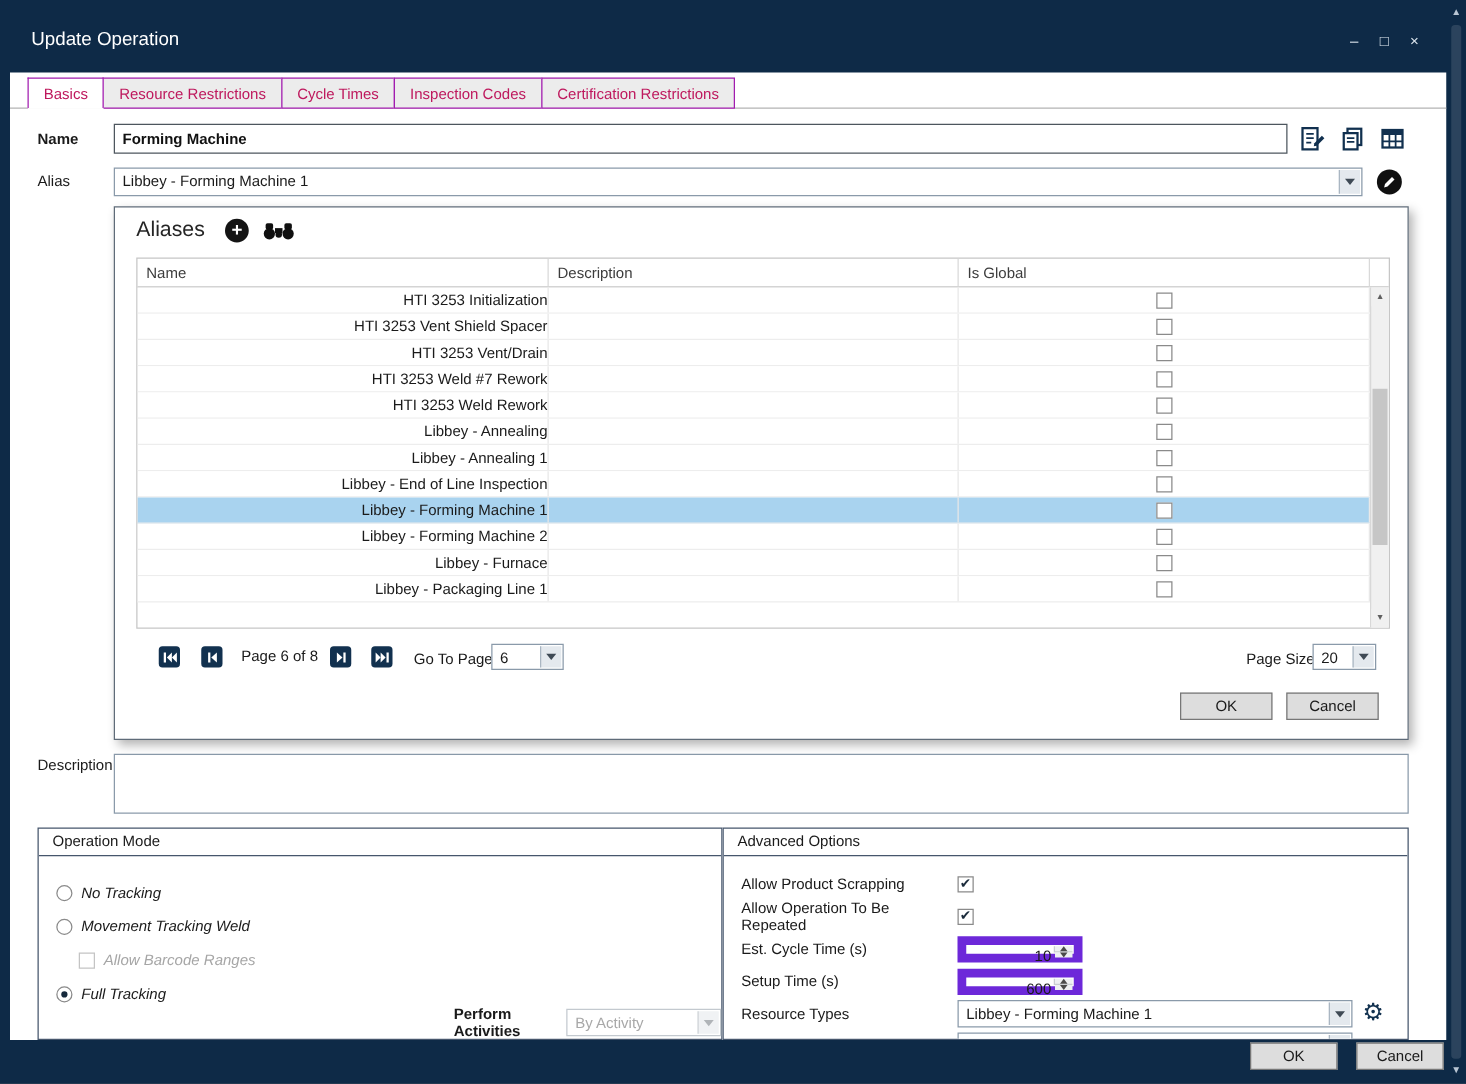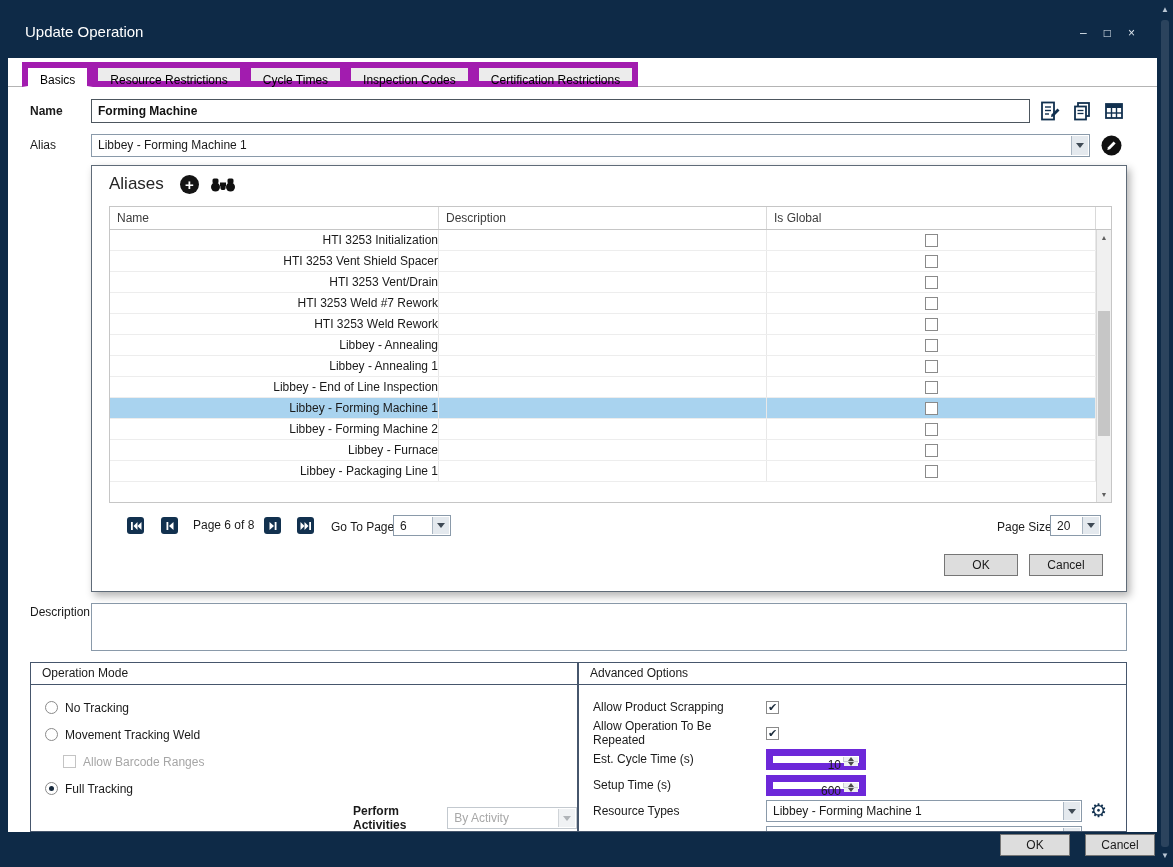--- a/index.html
+++ b/index.html
@@ -12,21 +12,21 @@
   .win-controls span{line-height:12px;cursor:default;}
   
   .win-scroll{position:absolute;right:0;top:0;width:16px;height:100%;}
   .ws-arrow{position:absolute;left:0;width:100%;text-align:center;color:#b9c6d4;font-size:8px;line-height:10px;}
   .ws-arrow.up{top:5px}.ws-arrow.down{bottom:6px}
   .ws-thumb{position:absolute;left:4px;right:4px;top:20px;bottom:20px;background:rgba(255,255,255,.12);border-radius:3px;}
   
   .content{position:absolute;left:8px;top:58px;width:1149px;height:774px;background:#fff;}
   .tabline{position:absolute;left:0;top:28px;width:100%;border-top:1px solid #b4b4b4;}
   .tabs{position:absolute;left:14px;top:4px;display:flex;z-index:2;}
-  .tab{height:25px;line-height:24px;padding:0 12px;background:#ececec;border:6px solid #a21caf;margin-right:-1px;color:#000000;cursor:pointer;white-space:nowrap;}
+  .tab{height:25px;line-height:24px;padding:0 12px;background:#ececec;border:1px solid #a21caf;margin-right:-1px;color:#be185d;cursor:pointer;white-space:nowrap;}
   .tab.active{background:#fff;border-bottom:1px solid #fff;z-index:3;}
   .lbl{position:absolute;}
   .bold{font-weight:bold;}
   .name-input{position:absolute;left:83px;top:41px;width:939px;height:24px;border:1px solid #4d565e;background:#fff;
     font-family:"Liberation Sans",sans-serif;font-size:12px;font-weight:bold;padding:0 6px;color:#111;}
   .icon-btn{position:absolute;width:24px;height:24px;display:flex;align-items:center;justify-content:center;cursor:pointer;}
   
   .combo{position:relative;height:23px;border:1px solid #8a9aaa;background:#fff;}
   .combo-value{position:absolute;left:6px;right:20px;top:0;bottom:0;line-height:20px;white-space:nowrap;overflow:hidden;}
   .dd-btn{position:absolute;right:1px;top:1px;bottom:1px;width:17px;background:#e4e9ee;border-left:1px solid #aab6c2;
@@ -66,30 +66,30 @@
     line-height:20px;color:#1a1a1a;cursor:pointer;}
   
   .desc-area{position:absolute;left:83px;top:545px;width:1036px;height:48px;border:1px solid #8a9aaa;resize:none;
     font-family:"Liberation Sans",sans-serif;font-size:12px;padding:4px 6px;}
   
   .group{position:absolute;top:604px;height:170px;border:1px solid #46566c;overflow:hidden;background:#fff;}
   .group.om{left:22px;width:548px;}
   .group.adv{left:570px;width:549px;}
   .group-header{height:22px;line-height:21px;padding-left:11px;border-bottom:1px solid #46566c;color:#1a1a1a;}
   .om-rows{padding-top:9px;}
-  .om-row{height:27px;display:flex;align-items:center;padding-left:14px;}
+  .om-row{height:27px;display:flex;align-items:flex-end;padding-left:14px;font-style:italic;}
   .om-row.indent{padding-left:32px;}
   .om-row .om-label{margin-left:7px;}
   .om-row.disabled{color:#a6a6a6;}
   .om-row.disabled .checkbox{border-color:#c4c4c4;}
   .radio{width:13px;height:13px;border:1px solid #8a8a8a;border-radius:50%;background:#fff;position:relative;flex:none;}
   .radio.checked::after{content:"";position:absolute;left:3px;top:3px;width:5px;height:5px;border-radius:50%;background:#16293c;}
   .checkbox{width:13px;height:13px;border:1px solid #8a8a8a;background:#fff;flex:none;display:flex;align-items:center;
     justify-content:center;font-size:11px;line-height:13px;color:#1b2b3b;cursor:pointer;}
-  .perform{position:absolute;left:322px;top:141px;display:flex;align-items:center;}
+  .perform{position:absolute;left:332px;top:141px;display:flex;align-items:center;}
   .perform-label{font-weight:bold;margin-right:6px;}
   .perform .combo{width:150px;height:22px;border-color:#c3c9cf;}
   .perform .combo-value{color:#a8a8a8;}
   .perform .dd-btn{background:#f0f2f4;border-left-color:#d0d4d8;}
   .perform .caret{border-top-color:#b0b4b8;}
   .adv-rows{padding-top:9px;}
   .adv-row{height:26px;display:flex;align-items:center;padding-left:14px;}
   .adv-label{width:173px;flex:none;}
   .spin{position:relative;width:100px;height:21px;border:7px solid #6d28d9;background:#fff;flex:none;}
   .spin-value{position:absolute;left:4px;right:18px;text-align:right;line-height:19px;}

